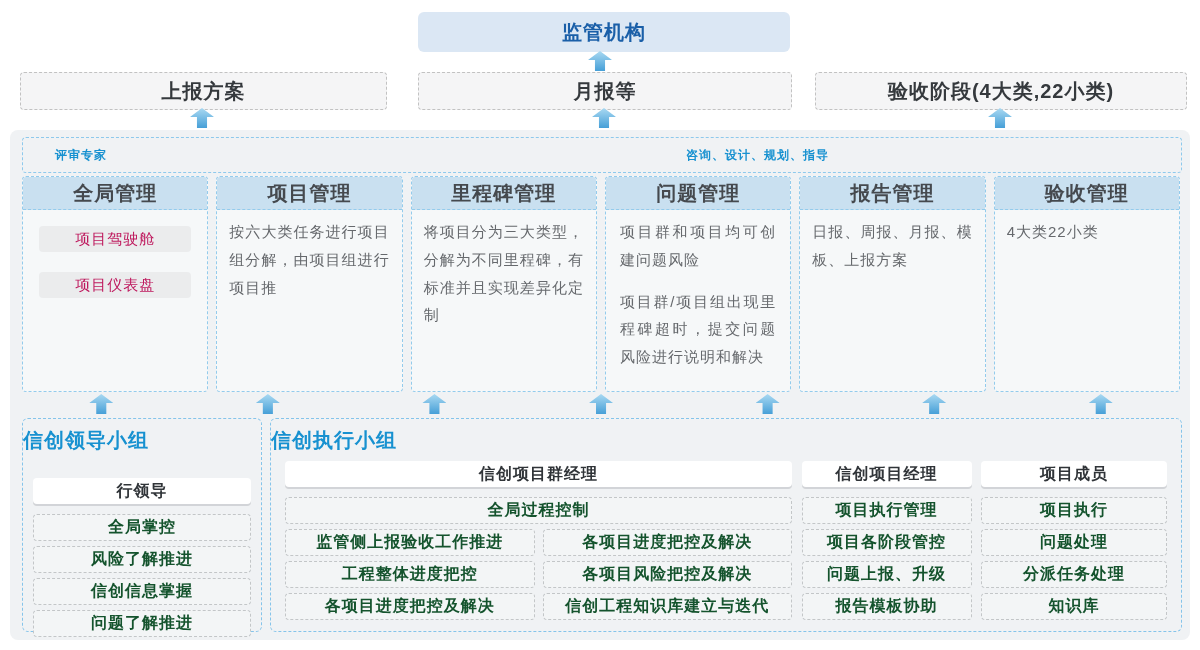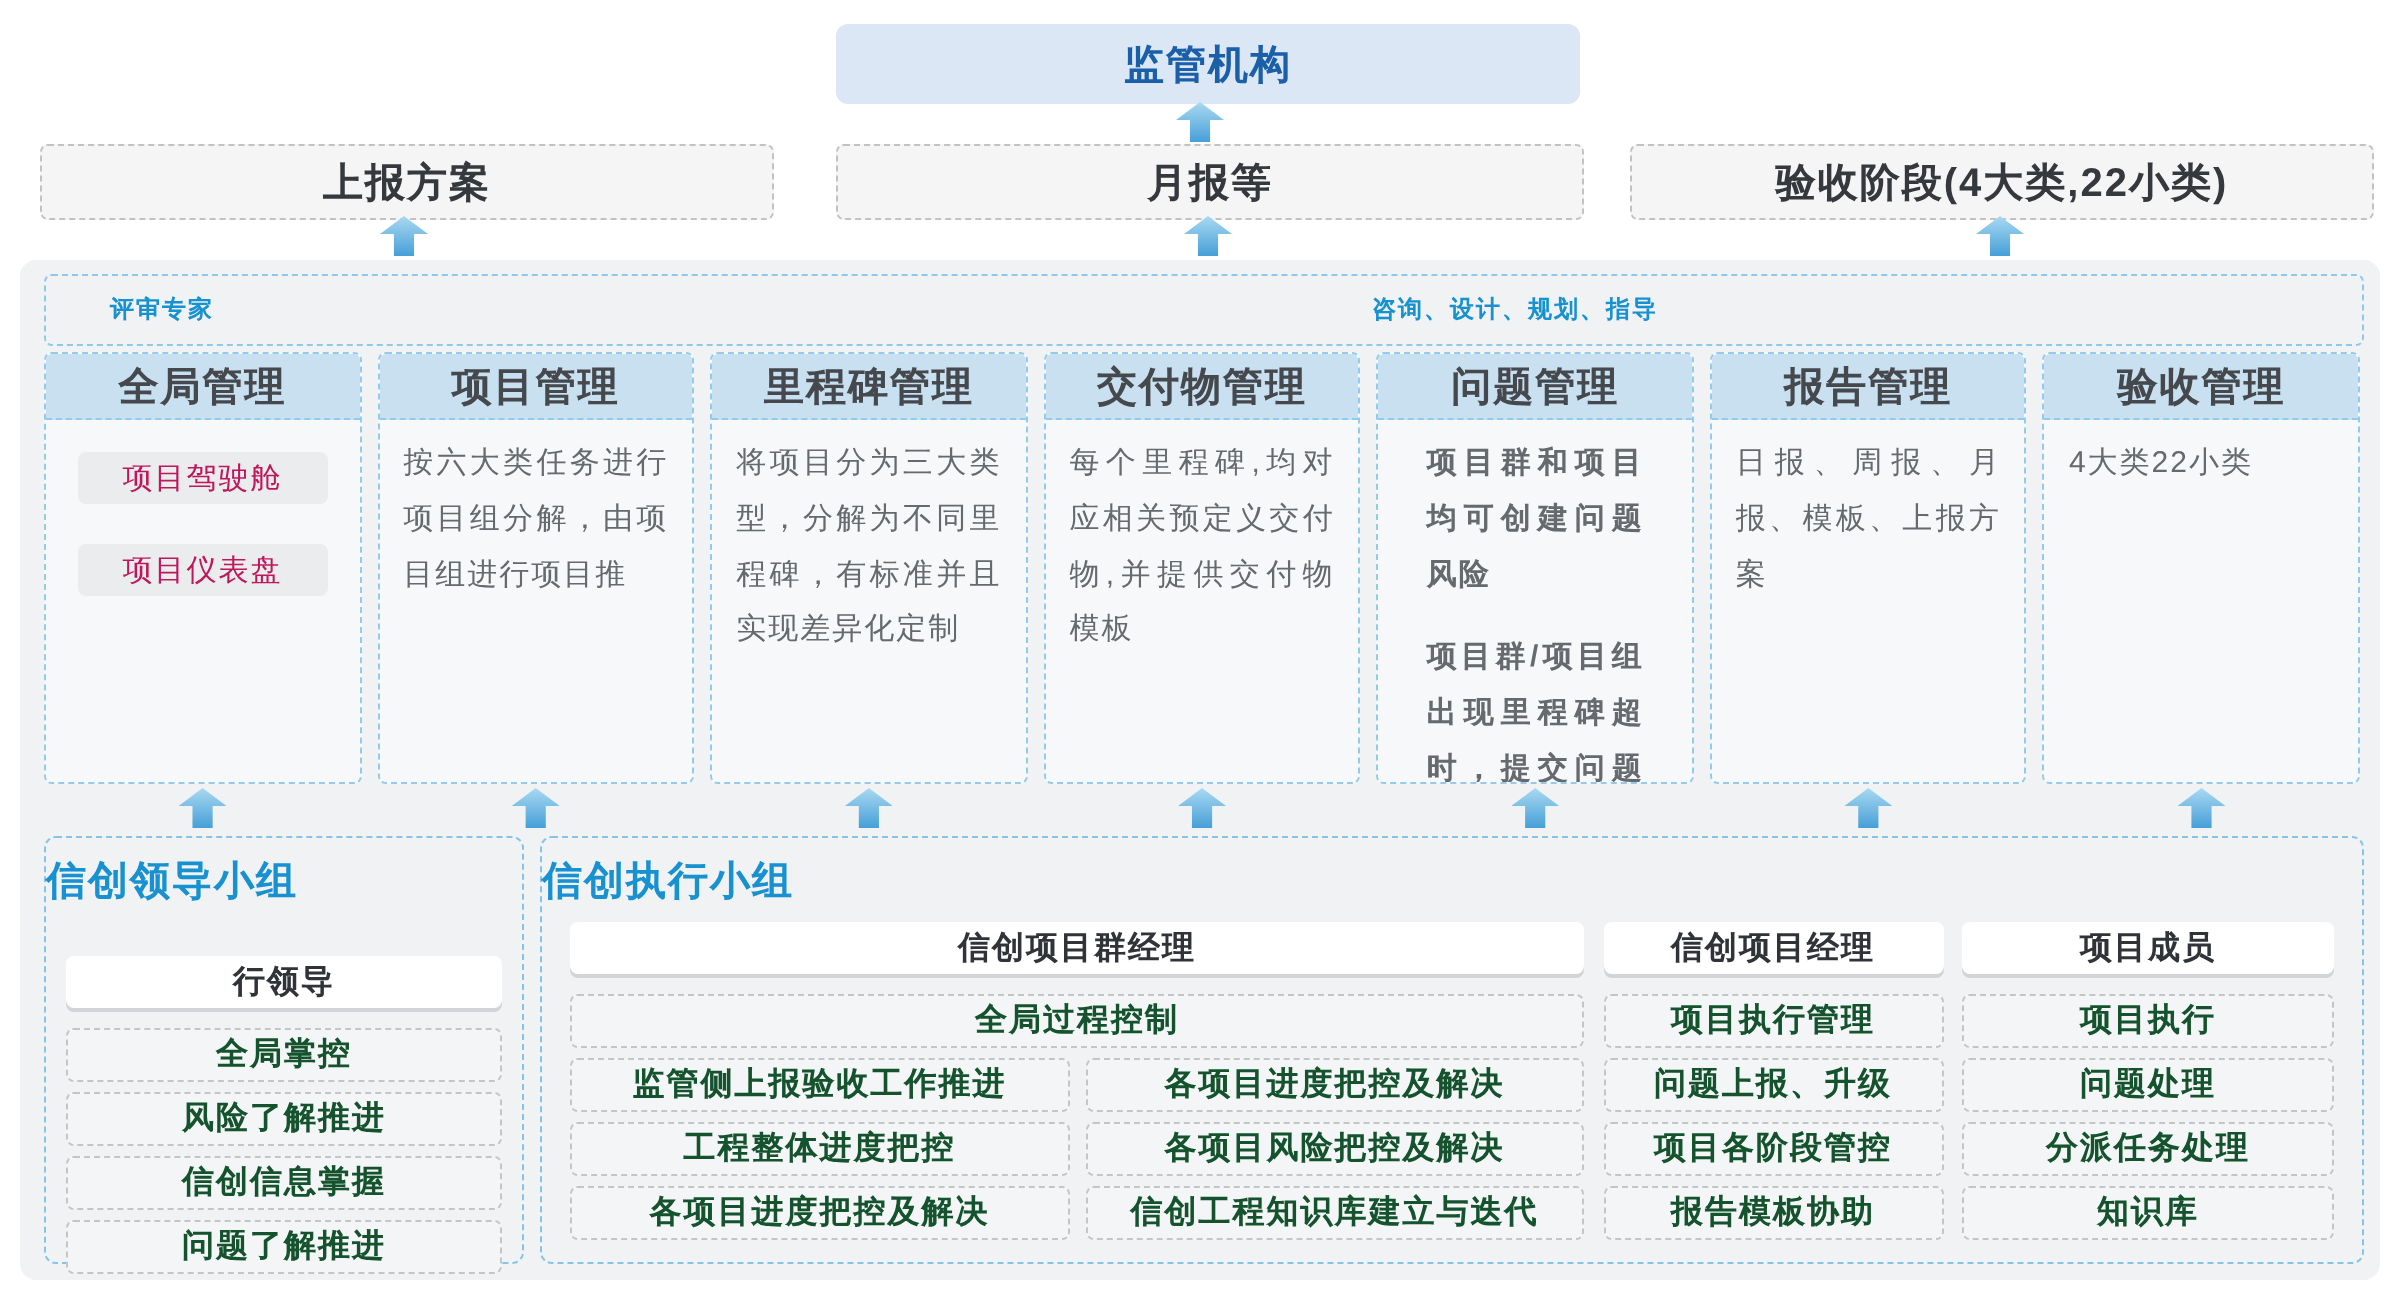--- a/index.html
+++ b/index.html
@@ -30,21 +30,21 @@
 
   
   .columns{position:absolute;left:12px;top:46px;width:1158px;height:216px;display:flex;gap:8px;}
   .module{flex:1;background:#f6f8f9;border:1px dashed #93cbec;border-radius:4px;
           display:flex;flex-direction:column;overflow:hidden;}
   .module-header{flex:0 0 32px;background:#c9e0f0;border-bottom:1px dashed #93cbec;
                  display:flex;align-items:center;justify-content:center;
                  font-size:20px;font-weight:bold;color:#45494e;letter-spacing:1px;}
   .module-body{padding:8px 12px;font-size:15px;color:#66696d;line-height:1.85;
                text-align:justify;text-justify:inter-ideograph;letter-spacing:1px;}
-  .module-body p{margin:0 12px 14px;font-weight:bold;}
+  .module-body p{margin:0 2px 14px;}
   .chips{padding:16px 16px;display:flex;flex-direction:column;gap:20px;}
   .chip{height:26px;background:#ebeced;border-radius:4px;display:flex;align-items:center;
         justify-content:center;font-size:15px;color:#be185d;letter-spacing:1px;}
 
   .col-arrows{position:absolute;left:12px;top:264px;width:1158px;display:flex;gap:8px;}
   .col-arrows .cell{flex:1;display:flex;justify-content:center;}
 
   
   .groups{position:absolute;left:12px;top:288px;height:214px;display:flex;gap:8px;}
   .group{border:1px dashed #85c4ea;border-radius:6px;box-sizing:border-box;background:#f0f2f4;}
@@ -99,24 +99,20 @@
       <div class="module">
         <div class="module-header">项目管理</div>
         <div class="module-body">按六大类任务进行项目组分解，由项目组进行项目推</div>
       </div>
 
       <div class="module">
         <div class="module-header">里程碑管理</div>
         <div class="module-body">将项目分为三大类型，分解为不同里程碑，有标准并且实现差异化定制</div>
       </div>
 
-      <div class="module">
-        <div class="module-header">交付物管理</div>
-        <div class="module-body">每个里程碑,均对应相关预定义交付物,并提供交付物模板</div>
-      </div>
 
       <div class="module">
         <div class="module-header">问题管理</div>
         <div class="module-body">
           <p>项目群和项目均可创建问题风险</p>
           <p>项目群/项目组出现里程碑超时，提交问题风险进行说明和解决</p>
         </div>
       </div>
 
       <div class="module">
@@ -184,22 +180,22 @@
                 <div class="g-item">各项目进度把控及解决</div>
                 <div class="g-item">各项目风险把控及解决</div>
                 <div class="g-item">信创工程知识库建立与迭代</div>
               </div>
             </div>
           </div>
 
           <div class="pm-col">
             <div class="role-box">信创项目经理</div>
             <div class="g-item">项目执行管理</div>
+            <div class="g-item">项目各阶段管控</div>
             <div class="g-item">问题上报、升级</div>
-            <div class="g-item">项目各阶段管控</div>
             <div class="g-item">报告模板协助</div>
           </div>
 
           <div class="member-col">
             <div class="role-box">项目成员</div>
             <div class="g-item">项目执行</div>
             <div class="g-item">问题处理</div>
             <div class="g-item">分派任务处理</div>
             <div class="g-item">知识库</div>
           </div>

